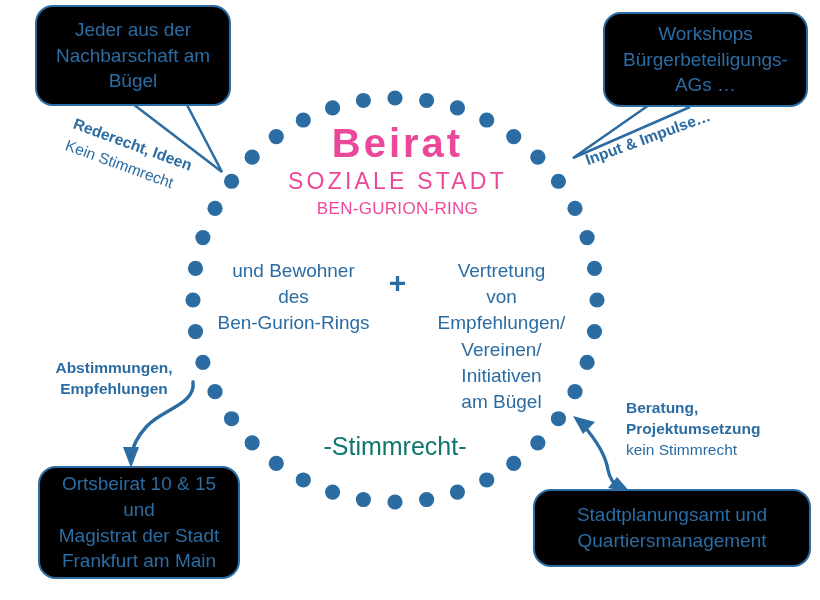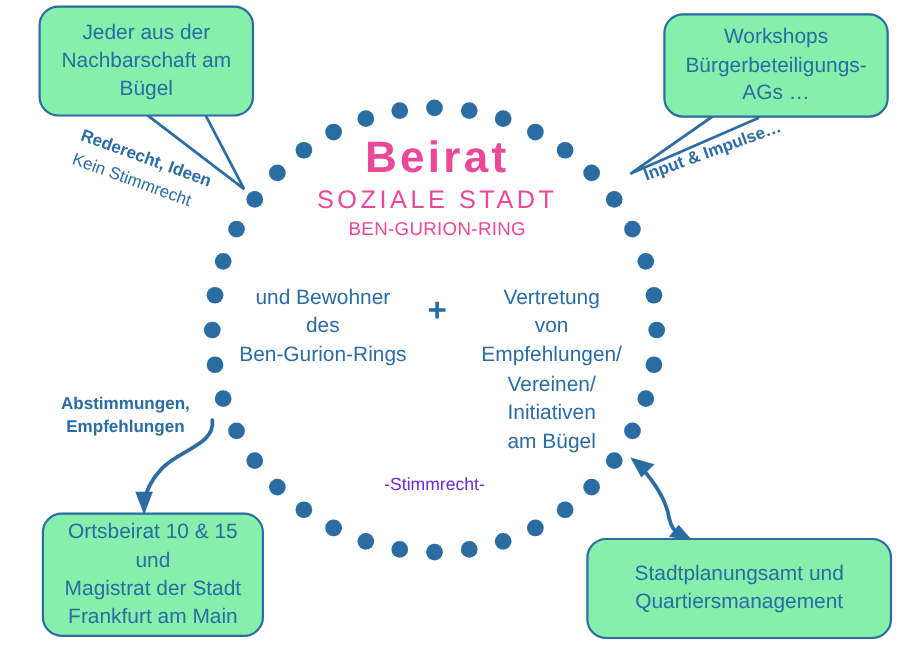--- a/index.html
+++ b/index.html
@@ -18,37 +18,37 @@
     background: #ffffff;
     overflow: hidden;
   }
 
   
   .bubble {
     position: absolute;
     box-sizing: border-box;
     border: 2.5px solid #2B6CA3;
     border-radius: 18px;
-    background: #86efac;
+    background: #000000;
     color: #2B6CA3;
     display: flex;
     flex-direction: column;
     align-items: center;
     justify-content: center;
     text-align: center;
     font-size: 19px;
     line-height: 1.35;
     z-index: 5;
   }
   .bubble .ln { display: block; white-space: nowrap; }
 
   #bubble-top-left  { left: 35px;  top: 5px;   width: 196px; height: 101px; }
   #bubble-top-right { left: 603px; top: 12px;  width: 205px; height: 95px;  }
   #box-bottom-left  { left: 38px;  top: 466px; width: 202px; height: 113px; font-size: 19px;}
-  #box-bottom-right { left: 533px; top: 489px; width: 278px; height: 92px;  }
+  #box-bottom-right { left: 533px; top: 489px; width: 278px; height: 78px;  }
 
   
   #ring { position: absolute; left: 0; top: 0; width: 820px; height: 600px; z-index: 1; }
   .ring-dot { fill: #2B6CA3; }
 
   
   #center-head {
     position: absolute;
     left: 225px; top: 122px; width: 345px;
     text-align: center;
@@ -97,22 +97,22 @@
     color: #2B6CA3;
     width: 36px;
     text-align: center;
     line-height: 1.1;
     margin-top: 8px;
   }
   #stimmrecht {
     position: absolute;
     left: 280px; top: 432px; width: 230px;
     text-align: center;
-    font-size: 16px;
-    color: #6d28d9;
+    font-size: 25px;
+    color: #0f766e;
     z-index: 4;
   }
 
   
   .rot-label {
     position: absolute;
     color: #2B6CA3;
     white-space: nowrap;
     z-index: 6;
   }
@@ -274,14 +274,19 @@
   <div class="rot-label" id="lbl-rederecht">
     <span class="b">Rederecht, Ideen</span>
     <span class="n">Kein Stimmrecht</span>
   </div>
   <div class="rot-label" id="lbl-input">Input &amp; Impulse…</div>
 
   <div class="ann" id="ann-abstimmungen">
     <div>Abstimmungen,</div>
     <div>Empfehlungen</div>
   </div>
+  <div class="ann" id="ann-beratung">
+    <span class="b">Beratung,</span>
+    <span class="b">Projektumsetzung</span>
+    <span class="n">kein Stimmrecht</span>
+  </div>
 
 </div>
 
 </body></html>

